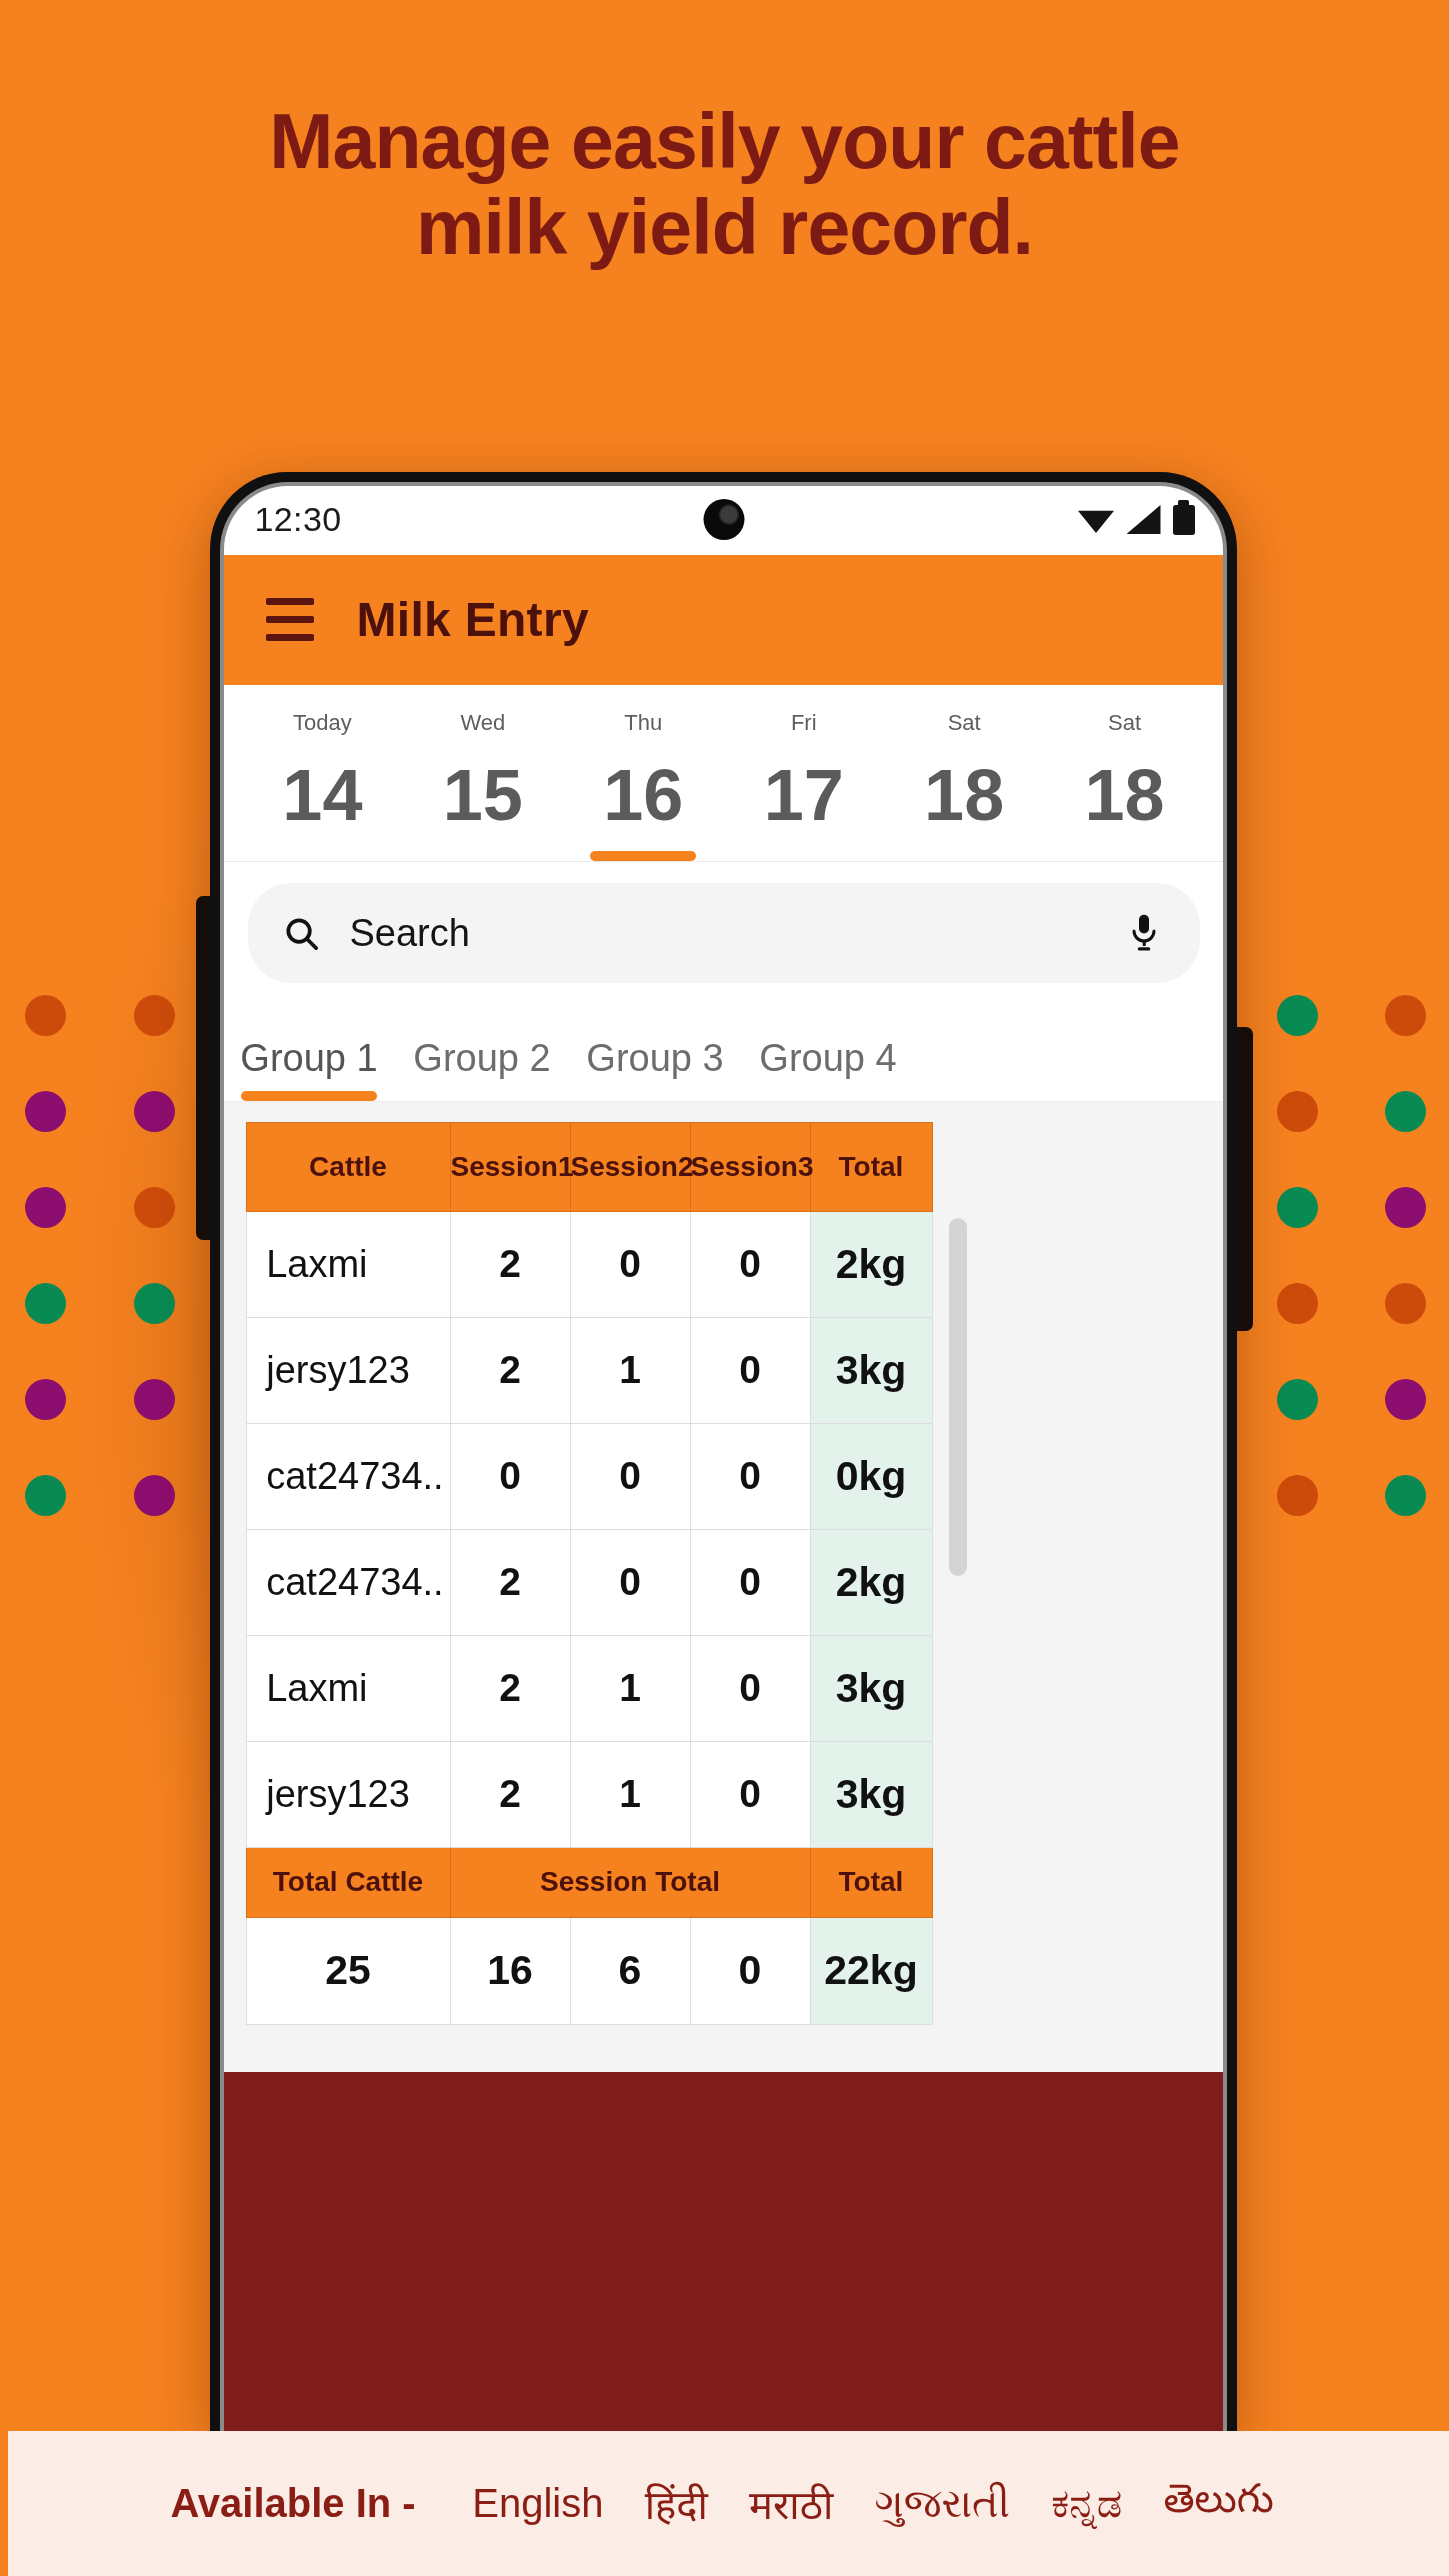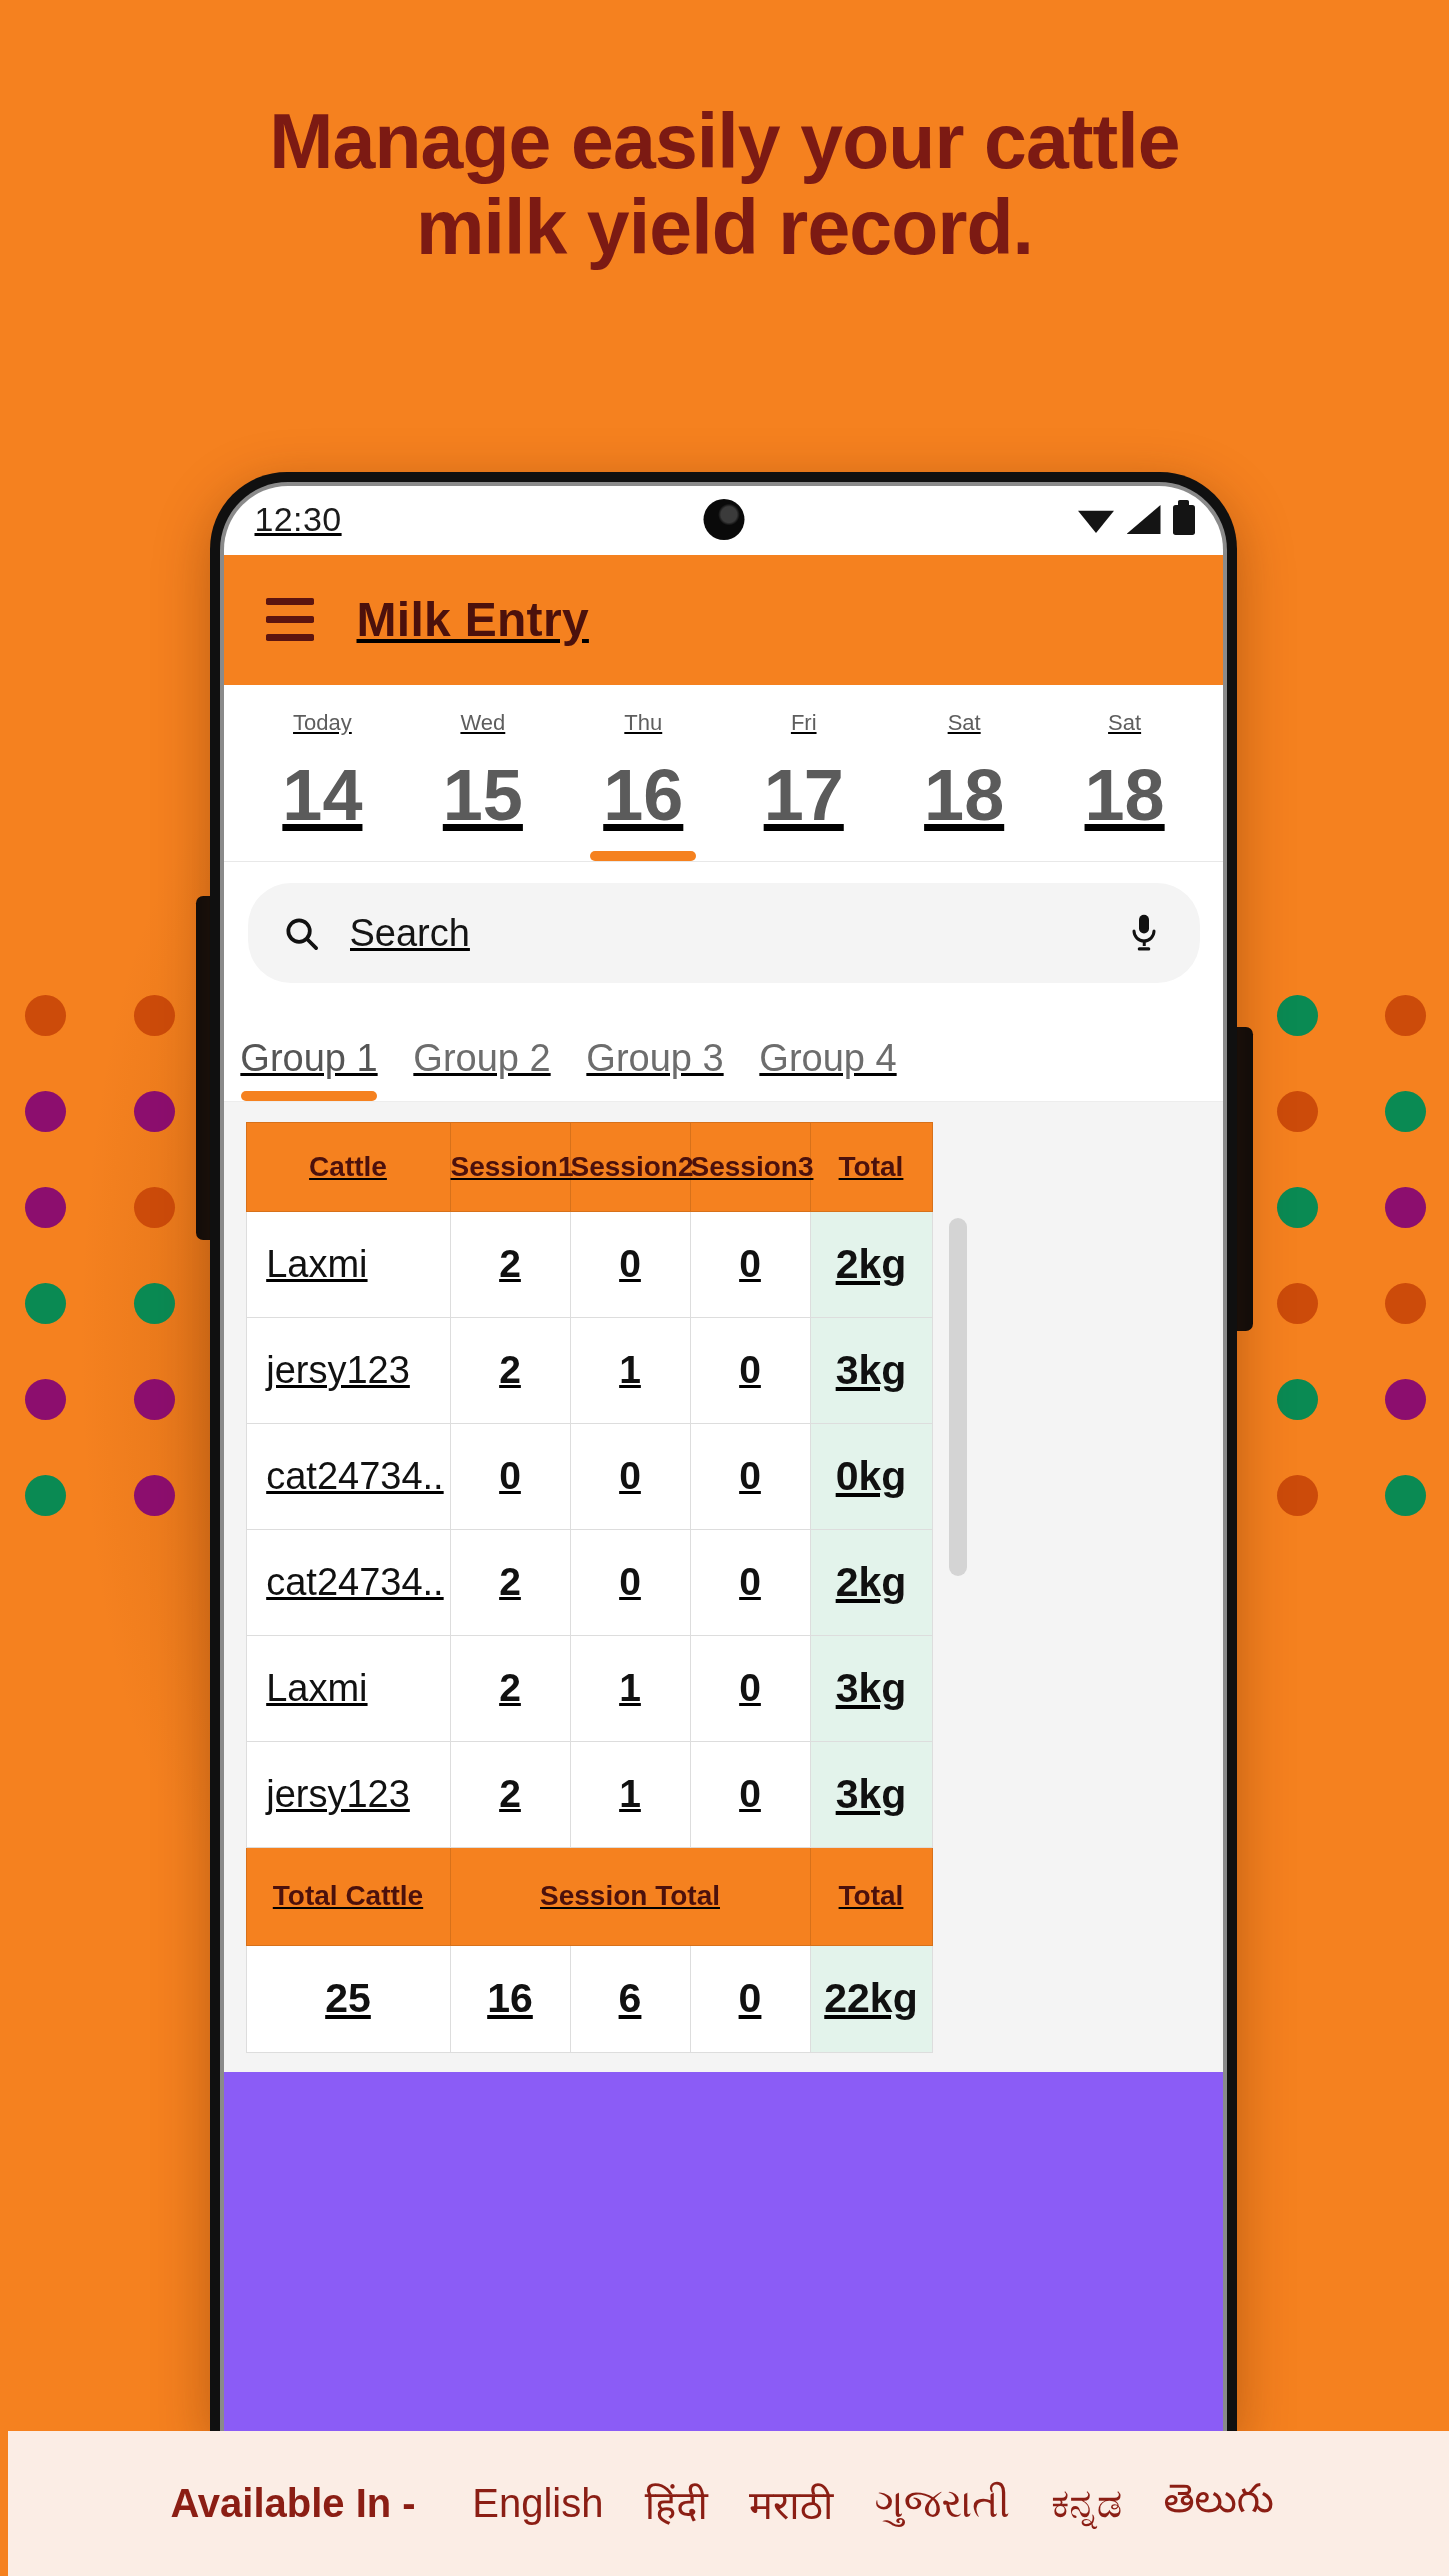--- a/index.html
+++ b/index.html
@@ -75,24 +75,23 @@
     border-radius: 68px 68px 0 0;
     border: 4.5px solid #8a8a8a;
     border-bottom: none;
     pointer-events: none;
     z-index: 3;
   }
   #screen {
     position: relative;
     width: 100%;
     height: 100%;
-    background: #8b5cf6;
+    background: #7f1d1d;
     border-radius: 64px 64px 0 0;
     overflow: hidden;
-    text-decoration: underline;
   }
 
   
   .side-btn { position: absolute; background: #0b0b0b; }
   #btn-left   { left: 196px;  top: 896px; width: 18px; height: 344px; border-radius: 7.2px 0 0 7.2px; }
   #btn-right  { left: 1235px; top: 1027px; width: 18px; height: 304px; border-radius: 0 7.2px 7.2px 0; }
 
   
   #status-bar {
     height: 70px;
@@ -304,21 +303,21 @@
   }
   #table tbody td.total {
     background: #E3F3EB;
     font-size: 41px;
   }
 
   #table tfoot th {
     background: #F5811F;
     color: #4C110C;
     font-weight: 700;
-    height: 98px;
+    height: 70px;
     border-color: #d7711a;
     font-size: 28px;
   }
   #table tfoot td {
     height: 107px;
     font-weight: 700;
     font-size: 41px;
   }
   #table tfoot td.total { background: #E3F3EB; }
 

